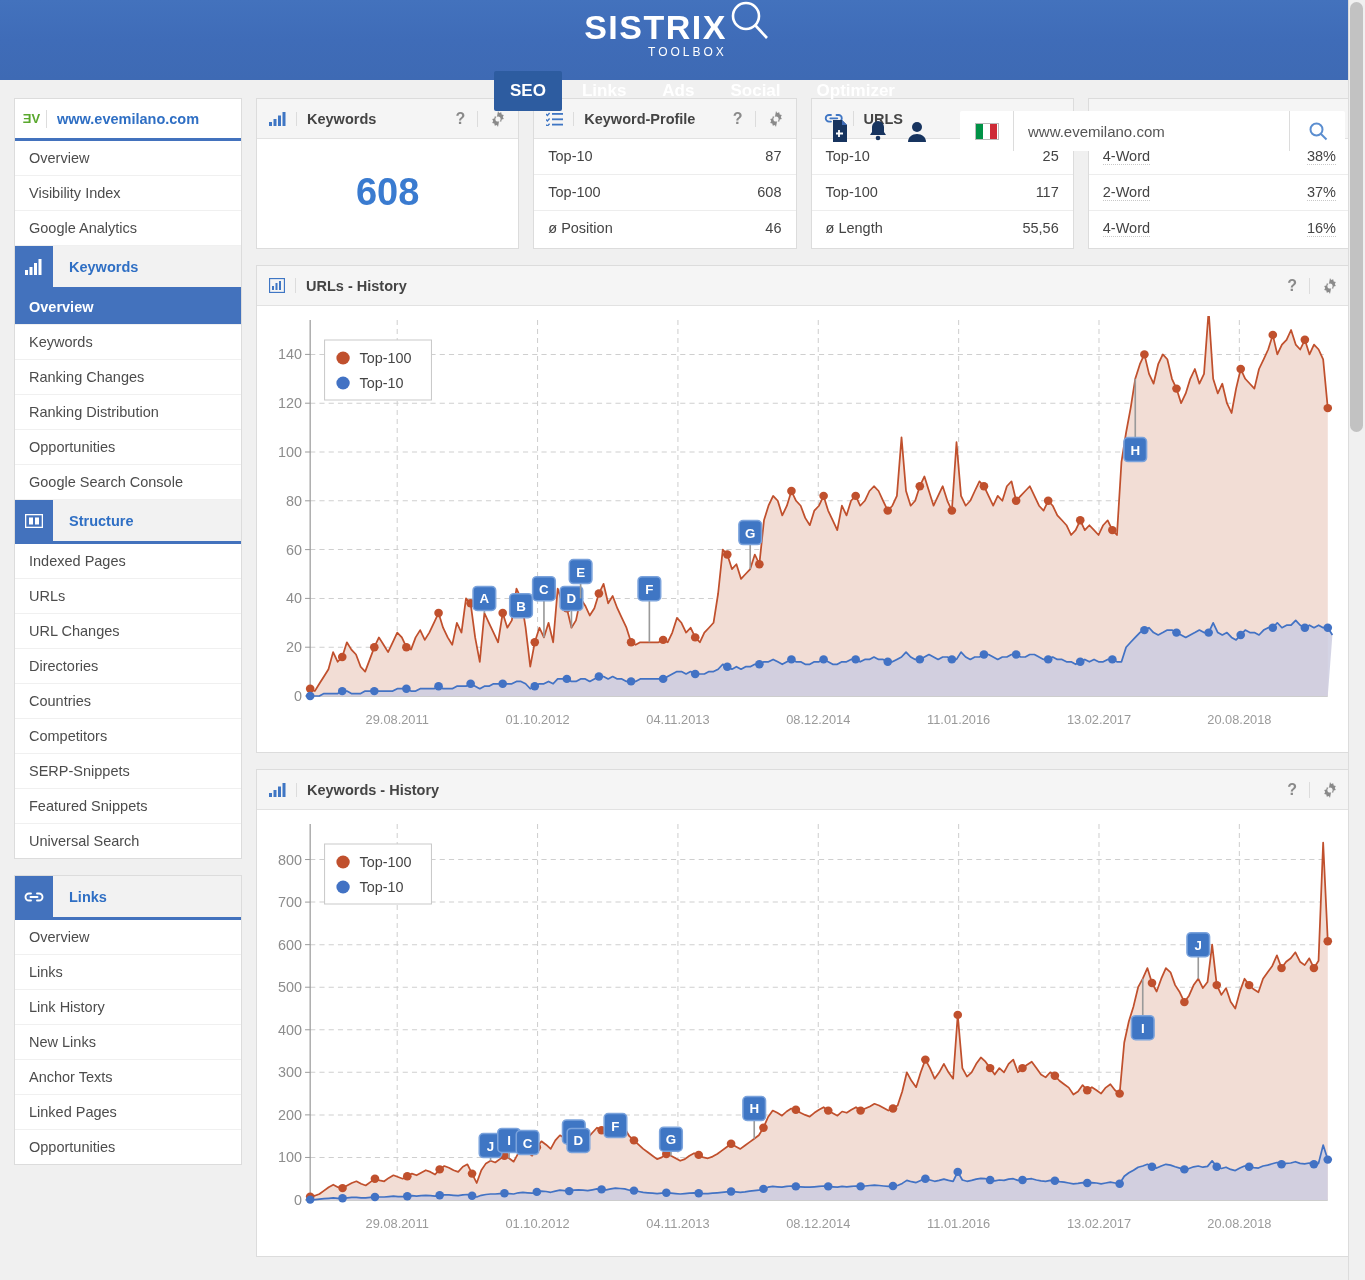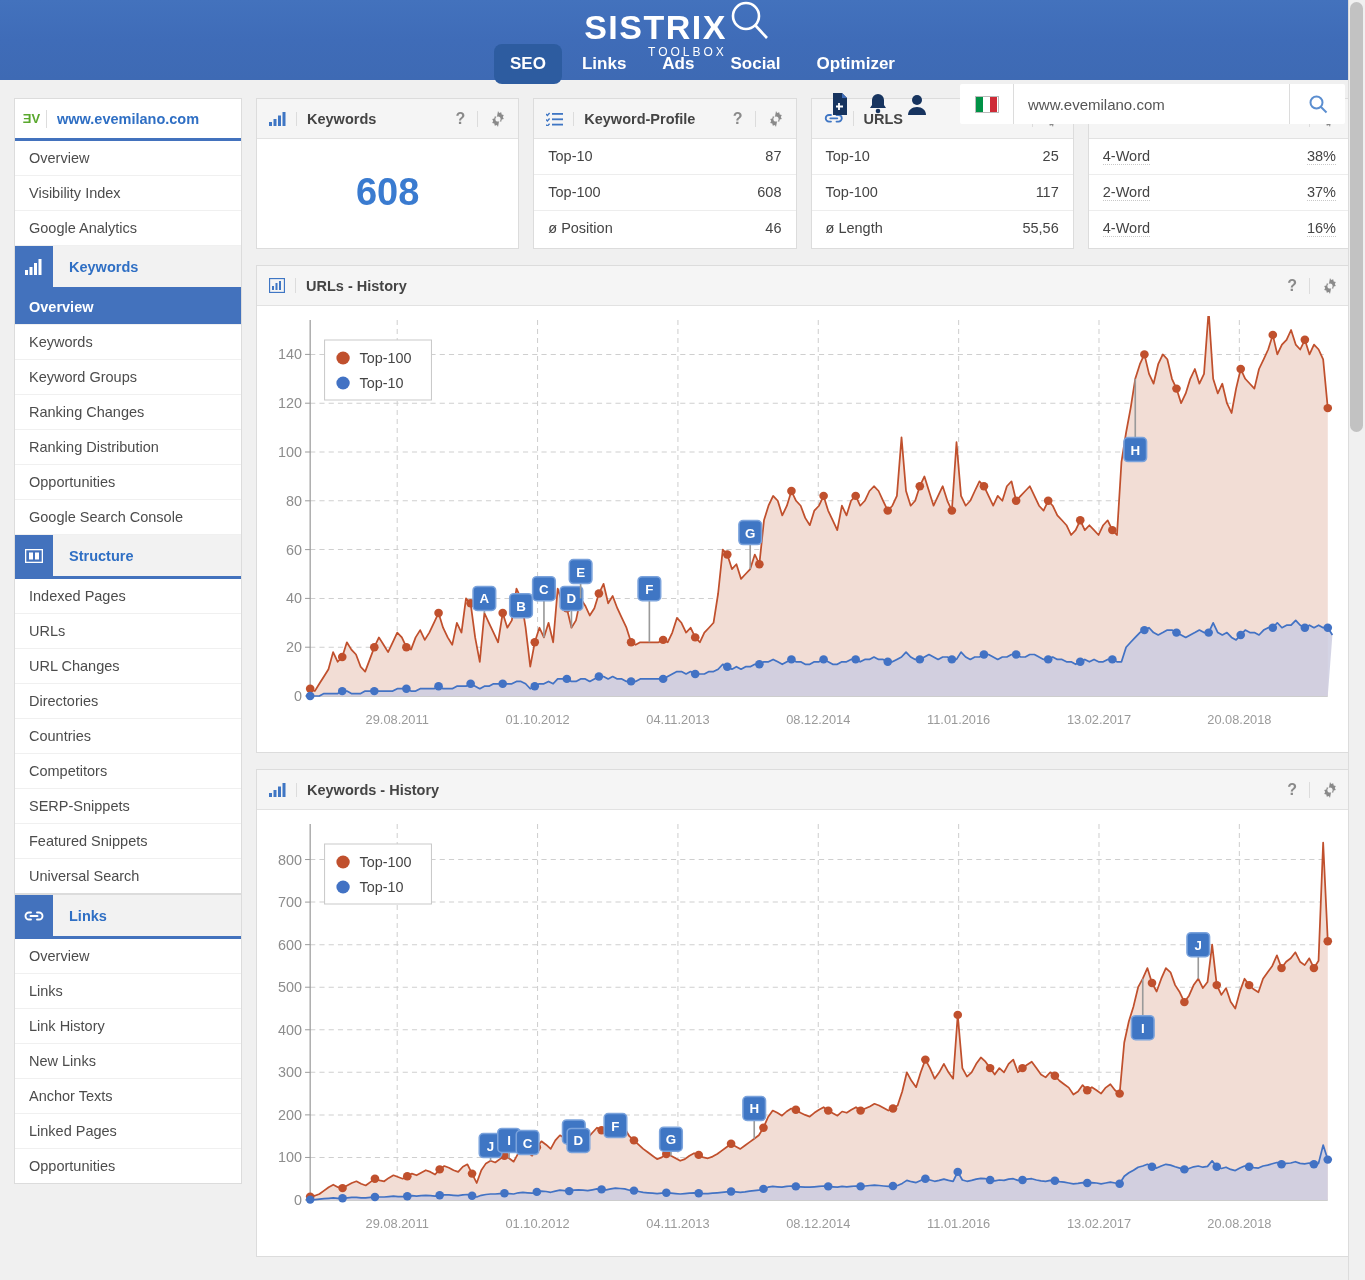--- a/index.html
+++ b/index.html
@@ -20,21 +20,21 @@
     flex-direction: column;
   }
   .logo { display: flex; align-items: flex-end; color: #fff; margin-right: 30px; }
   .logo-text { font-size: 34px; font-weight: bold; letter-spacing: 1.5px; line-height: 1; position: relative; }
   .logo-sub { position: absolute; right: 0; bottom: -14px; font-size: 12px; letter-spacing: 3px; font-weight: normal;}
   .logo-mag { margin-left: 2px; margin-bottom: 2px; }
 
   .mainnav { display: flex; align-items: center; gap: 4px; margin-left: 20px; }
   .mainnav a {
     color: #fff; text-decoration: none; font-size: 17px; font-weight: bold;
-    padding: 10px 16px; border-radius: 8px; white-space: nowrap;
+    padding: 10px 16px; border-radius: 2px; white-space: nowrap; margin-top: 27px;
   }
   .mainnav a.active { background: #2d5ca0; }
 
   .header-right { margin-left: auto; display: flex; align-items: center; gap: 18px; }
   .hicon { color: #18345e; display: flex; align-items: center; cursor: pointer; }
 
   .searchbox {
     display: flex; align-items: center; background: #fff; border-radius: 2px;
     height: 40px; width: 385px; overflow: hidden; margin-left: 14px;
   }
@@ -48,21 +48,21 @@
     padding: 0 14px; font-family: "Liberation Sans", sans-serif;
   }
   .search-btn { width: 56px; height: 100%; display: flex; align-items: center;
     justify-content: center; border-left: 1px solid #dcdcdc; cursor: pointer; }
 
   
   .page { display: flex; height: 1200px; padding: 18px 14px 0 14px; gap: 14px; }
 
   
   .sidebar { width: 228px; flex: 0 0 228px; }
-  .side-card { background: #fff; border: 1px solid #dcdcdc; margin-bottom: 0; }
+  .side-card { background: #fff; border: 1px solid #dcdcdc; margin-bottom: 16px; }
   .site-head {
     display: flex; align-items: center; height: 42px; padding: 0 12px;
     border-bottom: 3px solid #4372bd;
   }
   .site-fav {
     width: 20px; height: 18px; margin-right: 10px; padding-right: 10px;
     border-right: 1px solid #ddd; display: flex; align-items: center; justify-content: center;
     font-size: 13px; font-weight: bold; color: #5aa82e;
   }
   .site-name { color: #2f6fc4; font-weight: bold; font-size: 14.5px; }
@@ -216,21 +216,20 @@
               <rect x="0" y="11" width="3" height="5" fill="#fff"></rect>
               <rect x="4.5" y="8" width="3" height="8" fill="#fff"></rect>
               <rect x="9" y="4" width="3" height="12" fill="#fff"></rect>
               <rect x="13.5" y="0" width="3" height="16" fill="#fff"></rect>
             </svg>
         </span>
         <span class="grp-label">Keywords</span>
       </div>
       <a class="side-item sel">Overview</a>
       <a class="side-item">Keywords</a>
-      <a class="side-item">Keyword Groups</a>
       <a class="side-item">Ranking Changes</a>
       <a class="side-item">Ranking Distribution</a>
       <a class="side-item">Opportunities</a>
       <a class="side-item">Google Search Console</a>
 
       <div class="grp-head">
         <span class="grp-icon">
           <svg width="18" height="14" viewBox="0 0 18 14">
               <rect x="0.5" y="0.5" width="17" height="13" fill="none" stroke="#fff" stroke-width="1.6"></rect>
               <rect x="4" y="3.5" width="4" height="7" fill="#fff"></rect>

